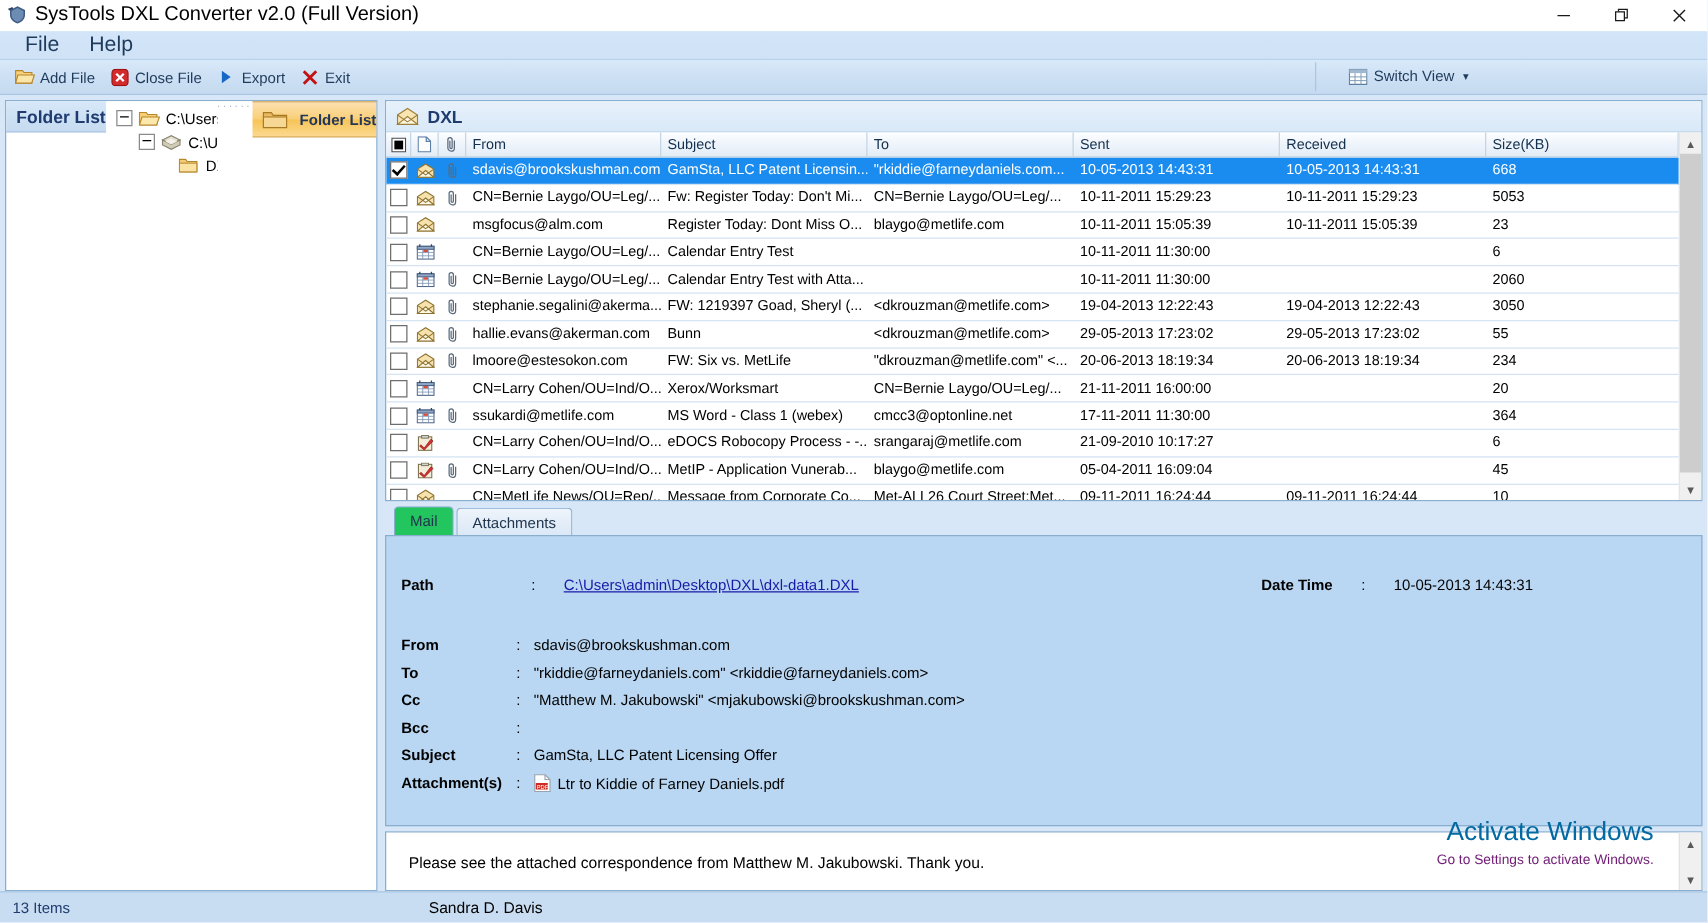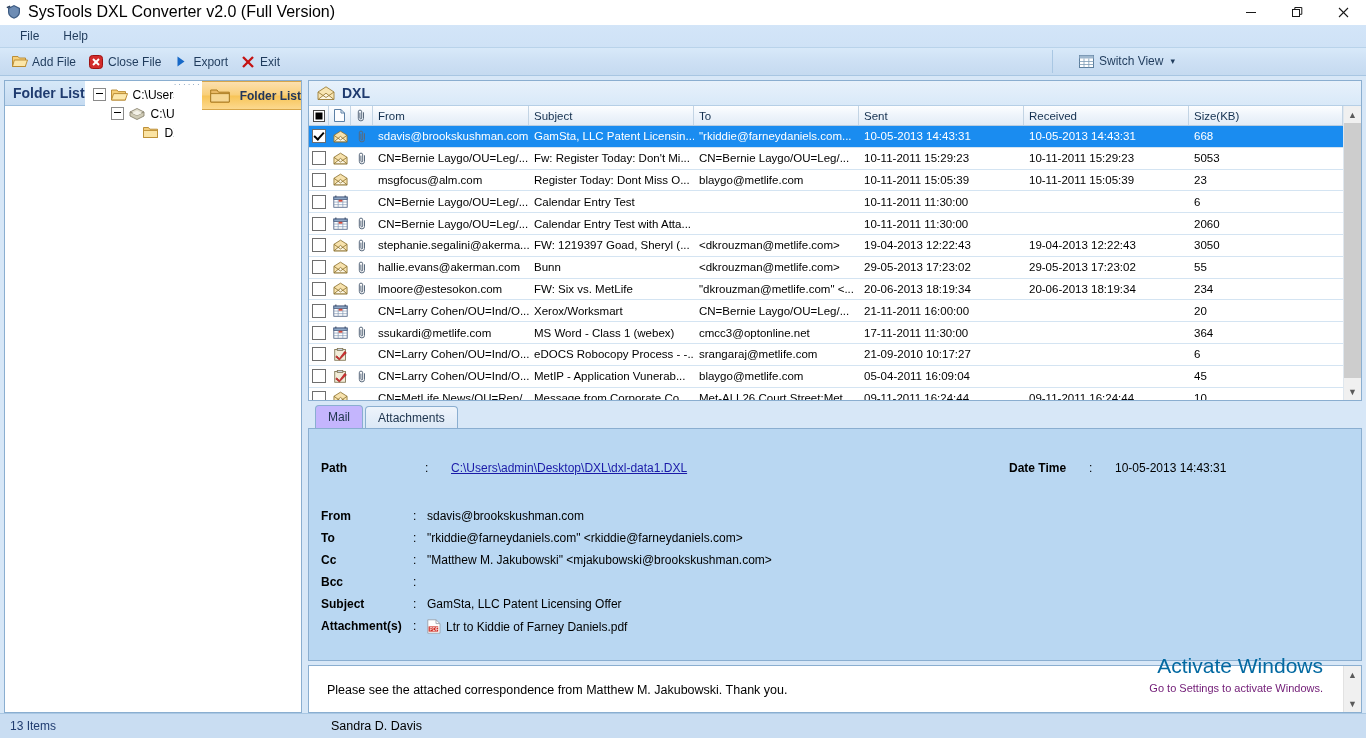--- a/index.html
+++ b/index.html
@@ -52,21 +52,21 @@
   .menubar {
     height: 22px;
     background: linear-gradient(to bottom, #d3e5f8 0%, #cfe2f6 100%);
     display: flex;
     align-items: center;
     flex: 0 0 auto;
     padding-left: 10px;
     border-bottom: 1px solid #b9d3ea;
   }
   .menubar .mi {
-    font-size: 12px;
+    font-size: 17px;
     color: #1f3b5c;
     padding: 2px 10px;
     margin-right: 4px;
   }
 
   
   .toolbar {
     height: 27px;
     background: linear-gradient(to bottom, #d8e9f9 0%, #cde0f4 50%, #c5daf0 100%);
     display: flex;
@@ -345,21 +345,21 @@
     display: flex; align-items: center;
     font-size: 12px;
     color: #20364f;
     border: 1px solid #8aaed0;
     border-bottom: none;
     border-radius: 4px 4px 0 0;
     background: linear-gradient(to bottom, #eef4fb, #dbe8f6);
     margin-right: 2px;
   }
   .tab.active {
-    background: #c4b5fd;
+    background: #22c55e;
     position: relative; z-index: 2;
     height: 22px;
     margin-top: 36px;
   }
   .hdr-box {
     border: 1px solid #8aaed0;
     background: #b9d7f2;
     flex: 0 0 auto;
     height: 233px;
     position: relative;
@@ -394,21 +394,21 @@
   }
   .body-text {
     flex: 1 1 auto;
     padding: 14px 0 0 18px;
     font-size: 12.5px;
     color: #000;
     line-height: 20px;
     min-width: 0;
   }
   .body-text p { margin: 0 0 16px 0; }
-  .body-text .sig { margin: 4px; line-height: 20px; }
+  .body-text .sig { margin: 16px; line-height: 20px; }
   .watermark {
     position: absolute;
     right: 38px;
     bottom: 14px;
     text-align: right;
     color: #9a9a9a;
     pointer-events: none;
   }
   .watermark .w1 { font-size: 21px; line-height: 27px; color: #0369a1; }
   .watermark .w2 { font-size: 11px; line-height: 19px; color: #701a75; }

